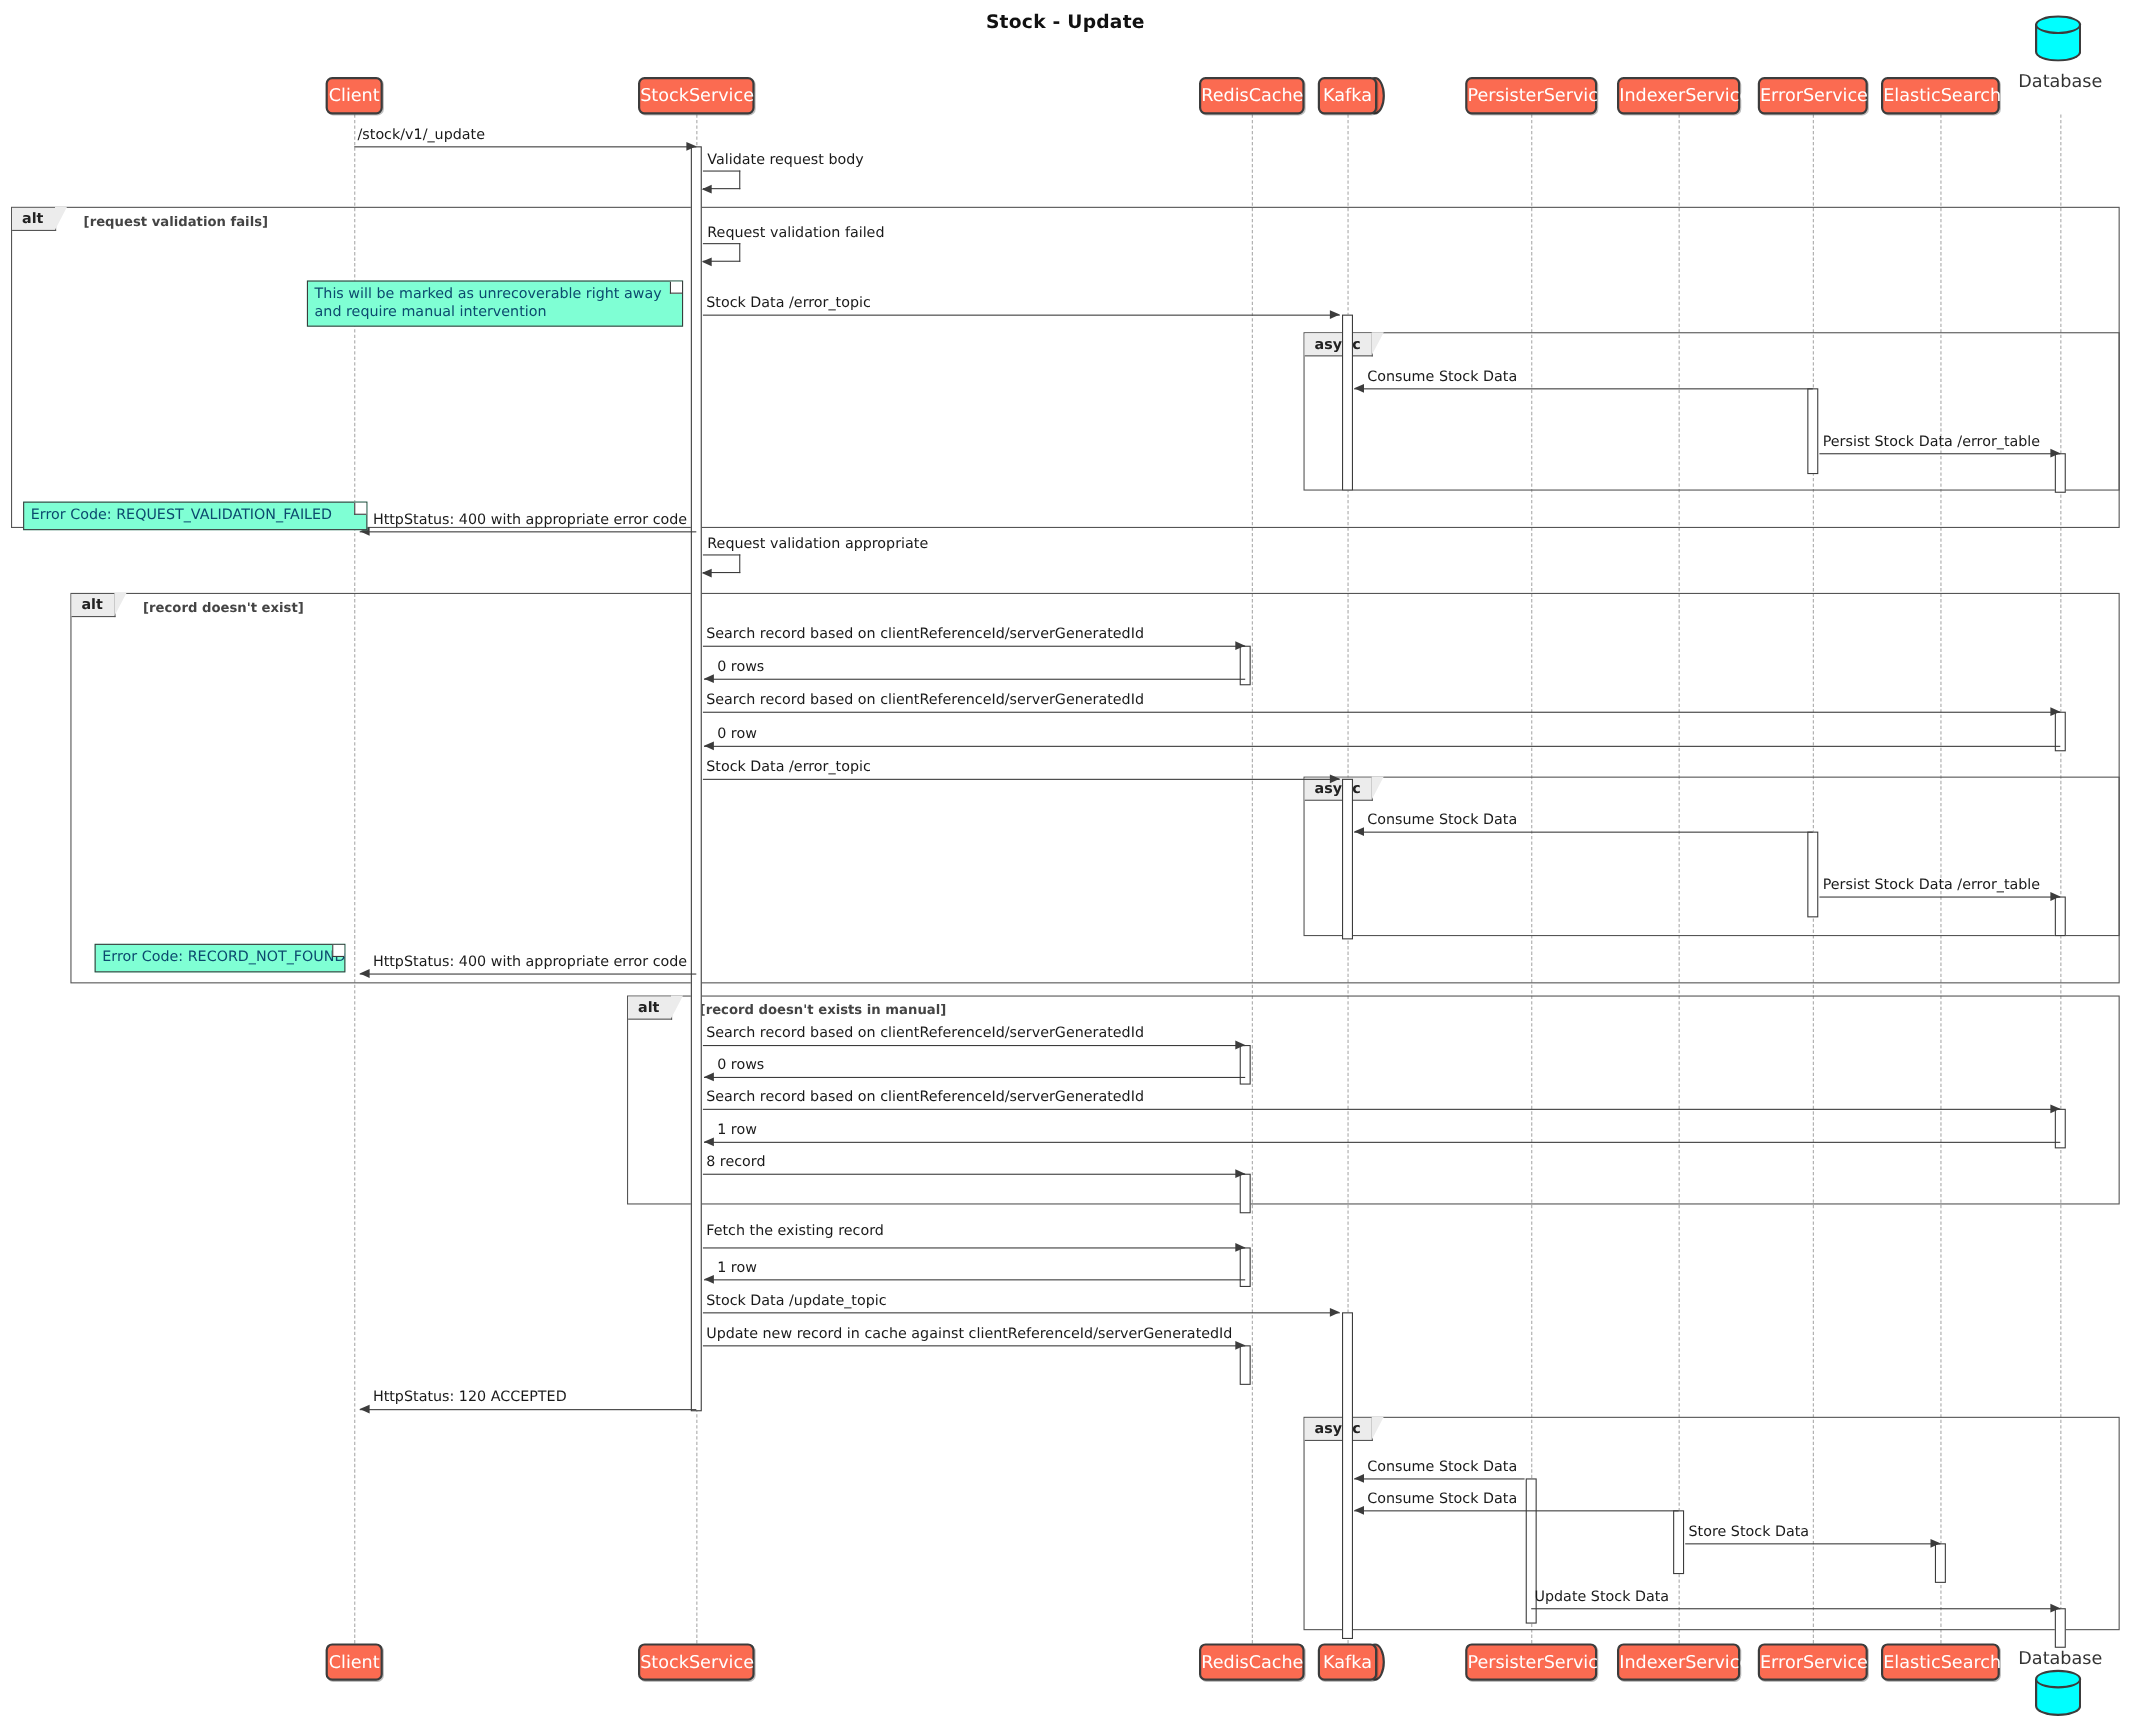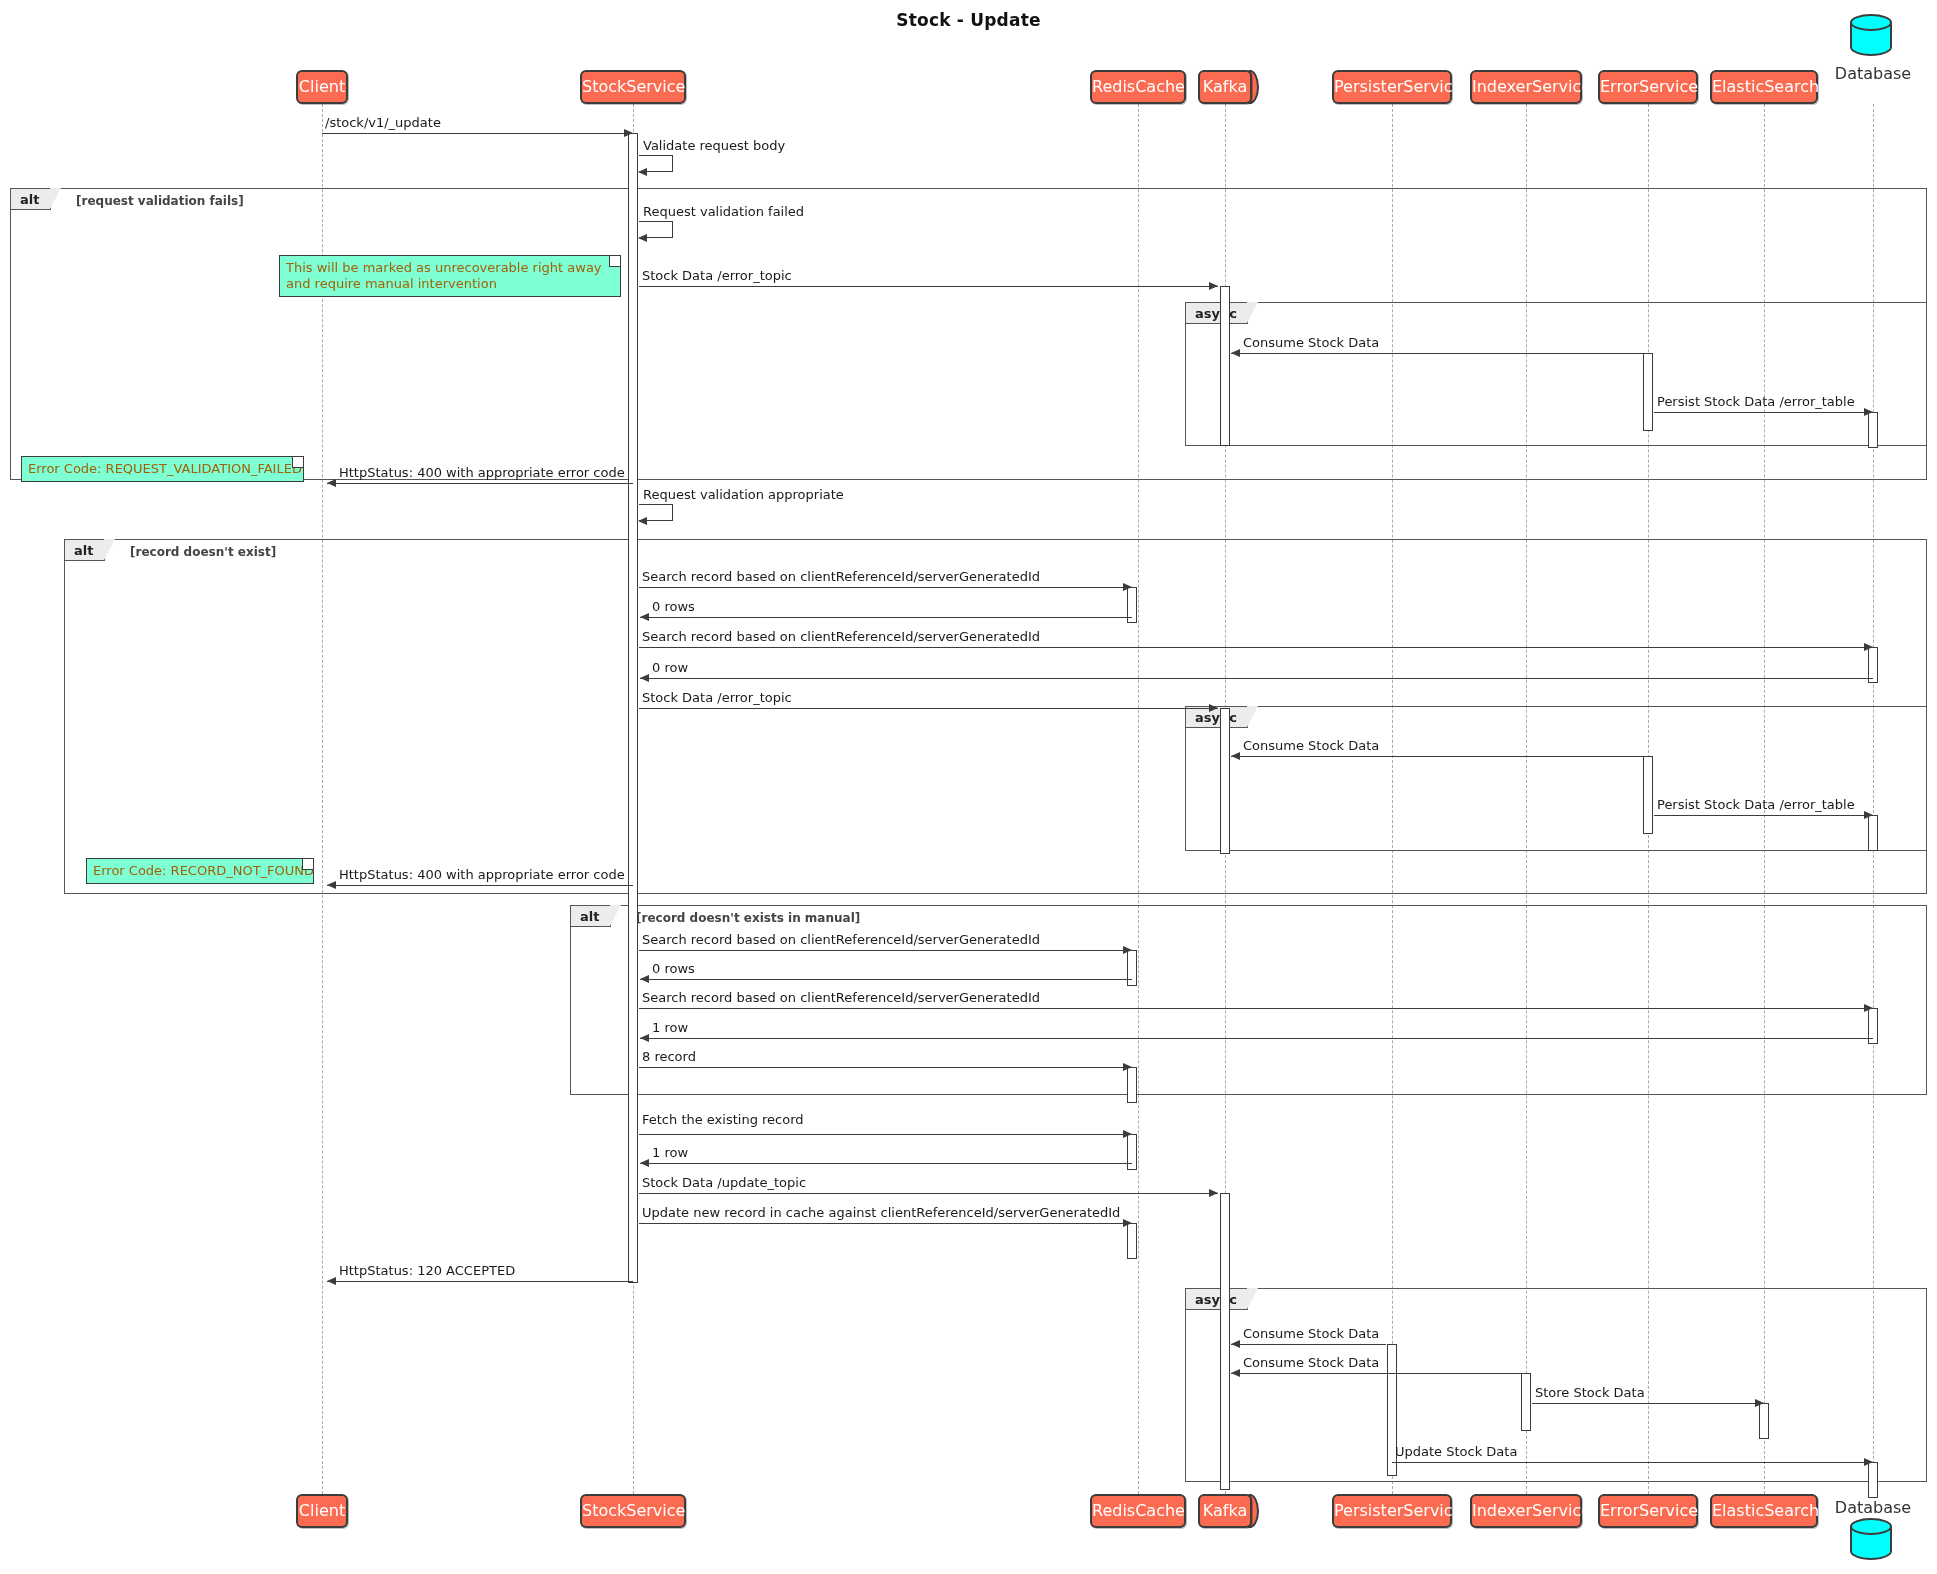--- a/index.html
+++ b/index.html
@@ -112,21 +112,21 @@
     position:absolute;box-sizing:border-box;
     border:1px solid #3c3c3c;border-left:none;
     height:17px;width:34px;
   }
 
   
   .note{
     position:absolute;box-sizing:border-box;
     background:#7FFFD4;
     border:1px solid #3c3c3c;
-    font-size:13px;color:#a16207;
+    font-size:13px;color:#0c4a6e;
     padding:4px 14px 4px 6px;
     line-height:16px;
     white-space:pre;
   }
   .note .fold{
     position:absolute;right:0;top:0;width:10px;height:10px;
     background:#ffffff;
     border-left:1px solid #3c3c3c;
     border-bottom:1px solid #3c3c3c;
   }
@@ -304,21 +304,21 @@
       <div class="msg-line" style="left: 1532px; top: 1403px; width: 232px;"></div>
       <div class="arrow-r" style="left: 1755px; top: 1399px;"></div>
       <div class="msg-label" style="left: 1535px; top: 1385px;">Store Stock Data</div>
       <div class="msg-line" style="left: 1392px; top: 1462px; width: 481px;"></div>
       <div class="arrow-r" style="left: 1864px; top: 1458px;"></div>
       <div class="msg-label" style="left: 1395px; top: 1444px;">Update Stock Data</div>
     </div>
   <div id="notes-layer">
       <div class="note" style="left: 279px; top: 255px; width: 342px; min-height: 40px;"><span>This will be marked as unrecoverable right away
 and require manual intervention</span><div class="fold"></div></div>
-      <div class="note" style="left: 21px; top: 456px; width: 283px; min-height: 26px;"><span>Error Code: REQUEST_VALIDATION_FAILED</span><div class="fold"></div></div>
+      <div class="note" style="left: 21px; top: 456px; width: 313px; min-height: 26px;"><span>Error Code: REQUEST_VALIDATION_FAILED</span><div class="fold"></div></div>
       <div class="note" style="left: 86px; top: 858px; width: 228px; min-height: 26px;"><span>Error Code: RECORD_NOT_FOUND</span><div class="fold"></div></div>
     </div>
   <div id="participants-layer">
       <div class="participant" style="left: 296px; top: 70px; width: 52px;">Client</div>
       <div class="participant" style="left: 580px; top: 70px; width: 106px;">StockService</div>
       <div class="participant" style="left: 1090px; top: 70px; width: 96px;">RedisCache</div>
       <div class="queue-cap" style="left: 1241px; top: 70px;"></div>
       <div class="participant" style="left: 1198px; top: 70px; width: 54px;">Kafka</div>
       <div class="participant" style="left: 1332px; top: 70px; width: 120px;">PersisterService</div>
       <div class="participant" style="left: 1470px; top: 70px; width: 112px;">IndexerService</div>

